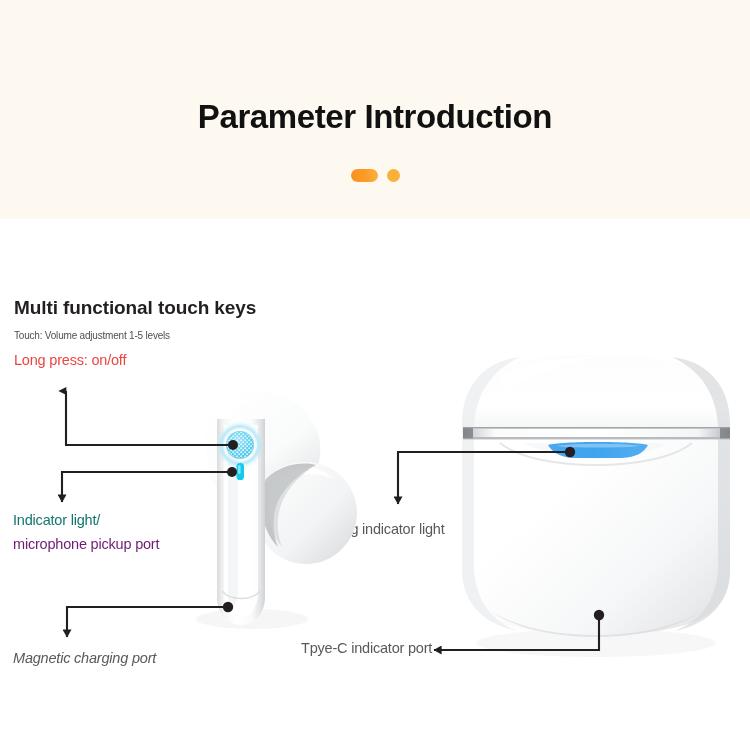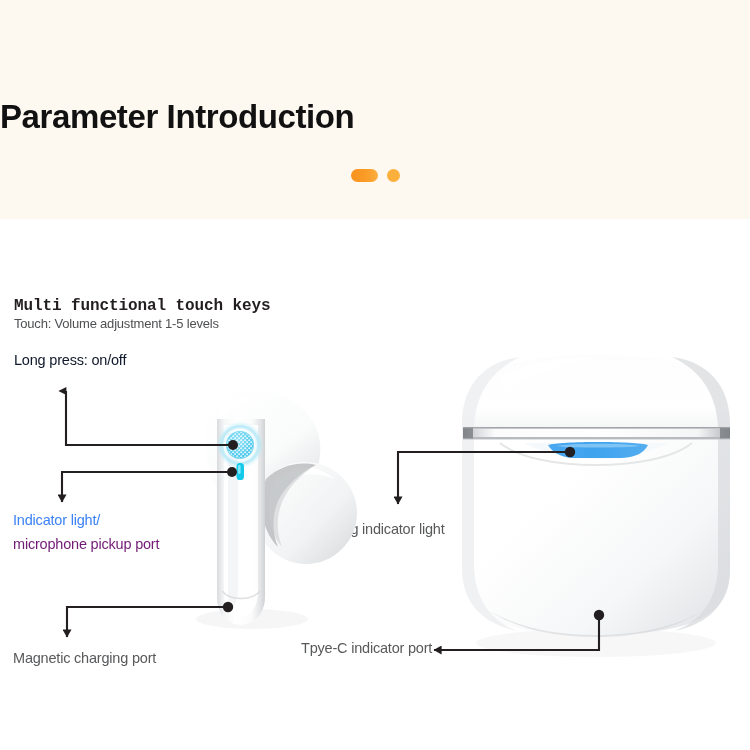--- a/index.html
+++ b/index.html
@@ -11,50 +11,50 @@
     overflow:hidden;
   }
 
   
   .header-band {
     position:absolute; left:0; top:0; width:750px; height:219px;
     background:#fdf8f0;
   }
   .header-title {
     position:absolute; left:0; top:98px; width:750px;
+    text-align:center;
     font-size:33px; font-weight:bold; color:#111111;
     letter-spacing:-0.4px;
   }
   .dots-row {
     position:absolute; left:0; top:169px; width:750px;
     display:flex; justify-content:center; align-items:center; gap:9px;
   }
   .dot-pill {
     width:27px; height:13px; border-radius:7px;
     background:linear-gradient(90deg,#f7931e 0%,#fb9c27 55%,#fbb040 100%);
   }
   .dot-round {
     width:13px; height:13px; border-radius:50%;
     background:#fbb03b;
   }
 
   
   .txt { position:absolute; color:#58595b; }
   .callout-head {
     position:absolute; left:14px; top:297px;
-    font-size:16px; font-weight:bold; color:#231f20;
+    font-size:19px; font-weight:bold; color:#231f20;
     letter-spacing:-0.1px;
-    font-family:Liberation Mono, monospace;
-  }
-  .callout-l1 { left:14px; top:316px; font-size:13px; color:#4f5052; letter-spacing:-0.2px; }
-  .callout-l2 { left:14px; top:352px; font-size:14.5px; color:#0f172a; letter-spacing:-0.2px; }
-
-  .lbl-indicator-1 { left:13px; top:512px; font-size:14.5px; color:#3b82f6; letter-spacing:-0.2px; }
+  }
+  .callout-l1 { left:14px; top:330px; font-size:10px; color:#4f5052; letter-spacing:-0.2px; }
+  .callout-l2 { left:14px; top:352px; font-size:14.5px; color:#ef4444; letter-spacing:-0.2px; }
+
+  .lbl-indicator-1 { left:13px; top:512px; font-size:14.5px; color:#0f766e; letter-spacing:-0.2px; }
   .lbl-indicator-2 { left:13px; top:536px; font-size:14.5px; color:#701a75; letter-spacing:-0.2px; }
-  .lbl-magnetic    { left:13px; top:650px; font-size:14.5px; color:#58595b; letter-spacing:-0.2px; }
+  .lbl-magnetic    { left:13px; top:650px; font-size:14.5px; color:#58595b; letter-spacing:-0.2px;font-style:italic; }
   .lbl-charging    { left:301px; top:521px; font-size:14.5px; color:#58595b; letter-spacing:-0.2px; }
   .lbl-typec       { left:301px; top:640px; font-size:14.5px; color:#58595b; letter-spacing:-0.2px; }
 
   
   .art { position:absolute; left:0; top:219px; width:750px; height:531px; }
 </style>
 </head>
 <body>
 
 <div class="header-band"></div>

